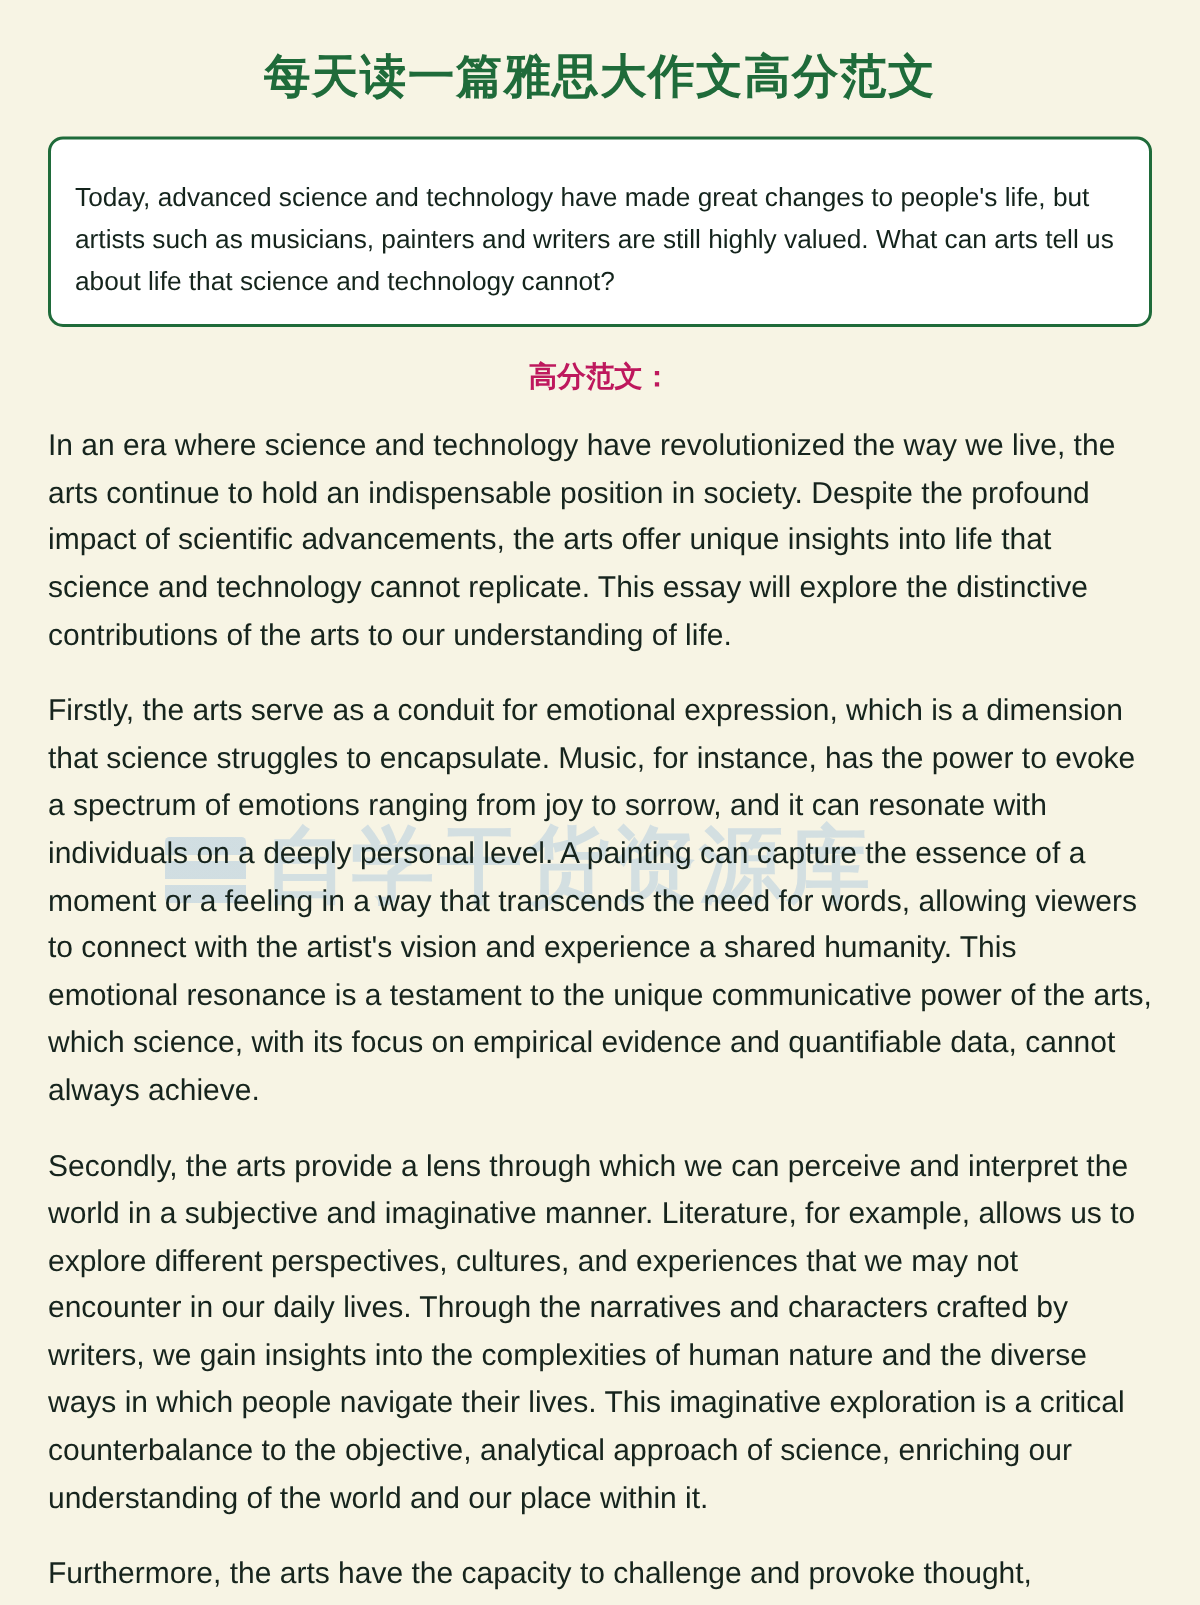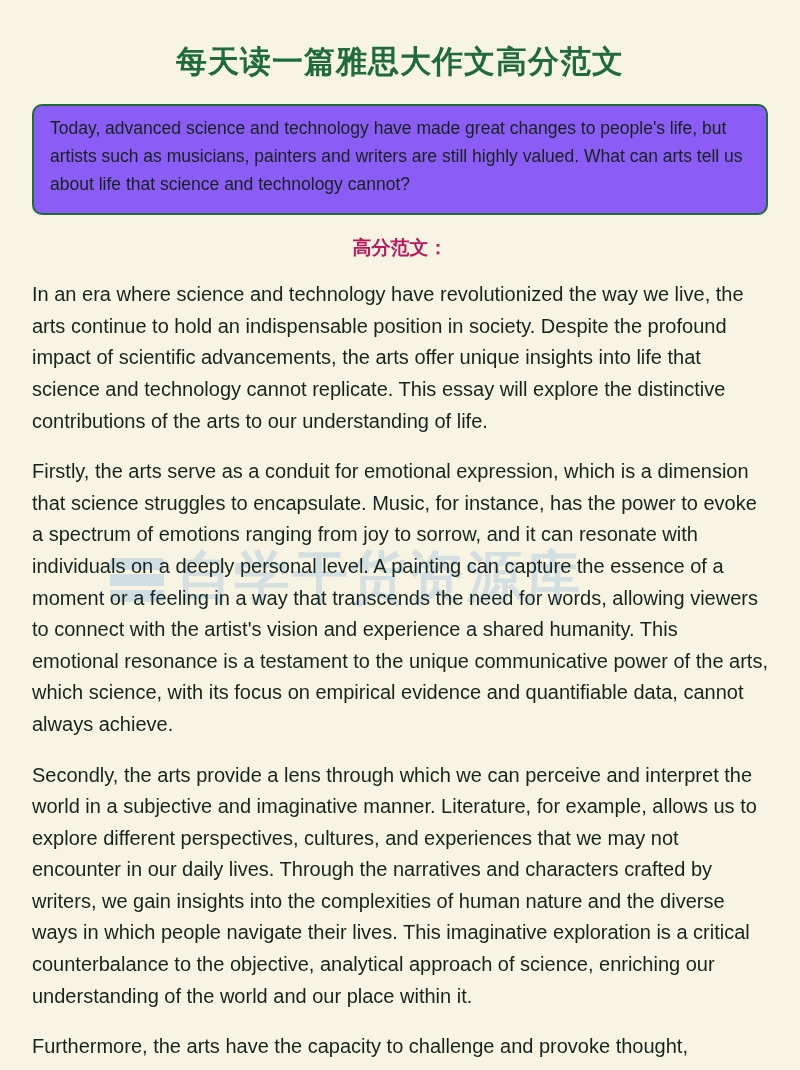--- a/index.html
+++ b/index.html
@@ -43,32 +43,31 @@
     background:
       linear-gradient(to bottom, rgba(120,170,220,0.30) 0 12px, transparent 12px 16px, rgba(120,170,220,0.30) 16px 28px, transparent 28px 32px, rgba(120,170,220,0.30) 32px 44px);
     border-radius: 3px;
   }
   .title {
     text-align: center;
     font-size: 31px;
     font-weight: bold;
     color: #1f6b3a;
     letter-spacing: 1px;
-    margin: 19px 0 22px 0;
+    margin: 6px 0 22px 0;
     line-height: 1.2;
-    font-family: Liberation Mono, monospace;
   }
   .prompt-box {
     border: 2px solid #1f6b3a;
     border-radius: 10px;
-    padding: 8px 16px 15px 16px;
+    padding: 24px 16px 15px 16px;
     font-size: 17.5px;
     line-height: 1.6;
     color: #14241c;
-    background: #8b5cf6;
+    background: #ffffff;
   }
   .section-label {
     text-align: center;
     color: #be185d;
     font-weight: bold;
     font-size: 19px;
     margin: 20px 0 18px 0;
   }
   .essay p {
     font-size: 20px;

